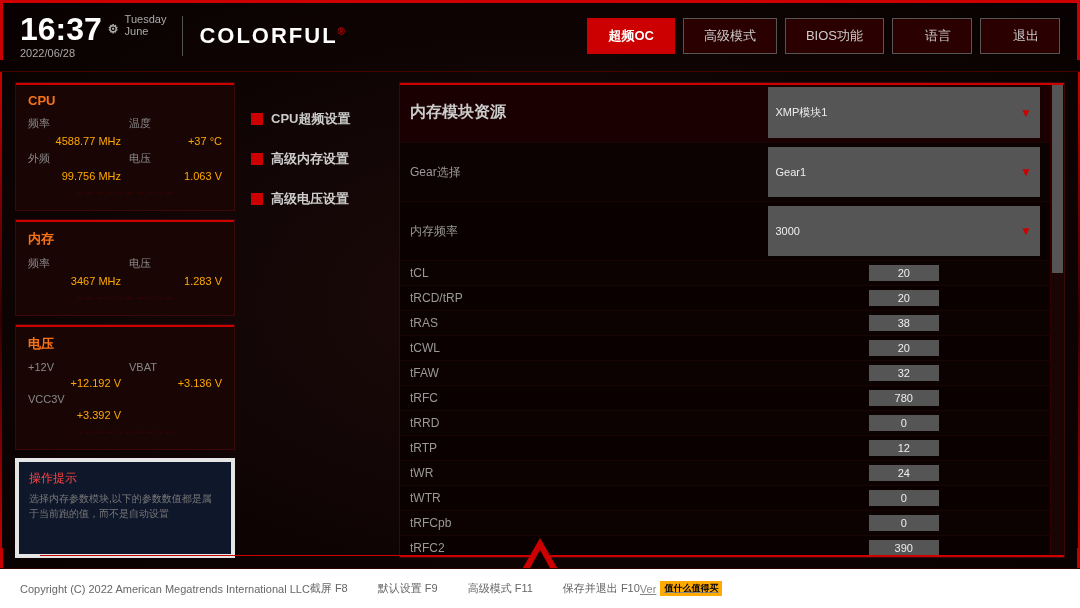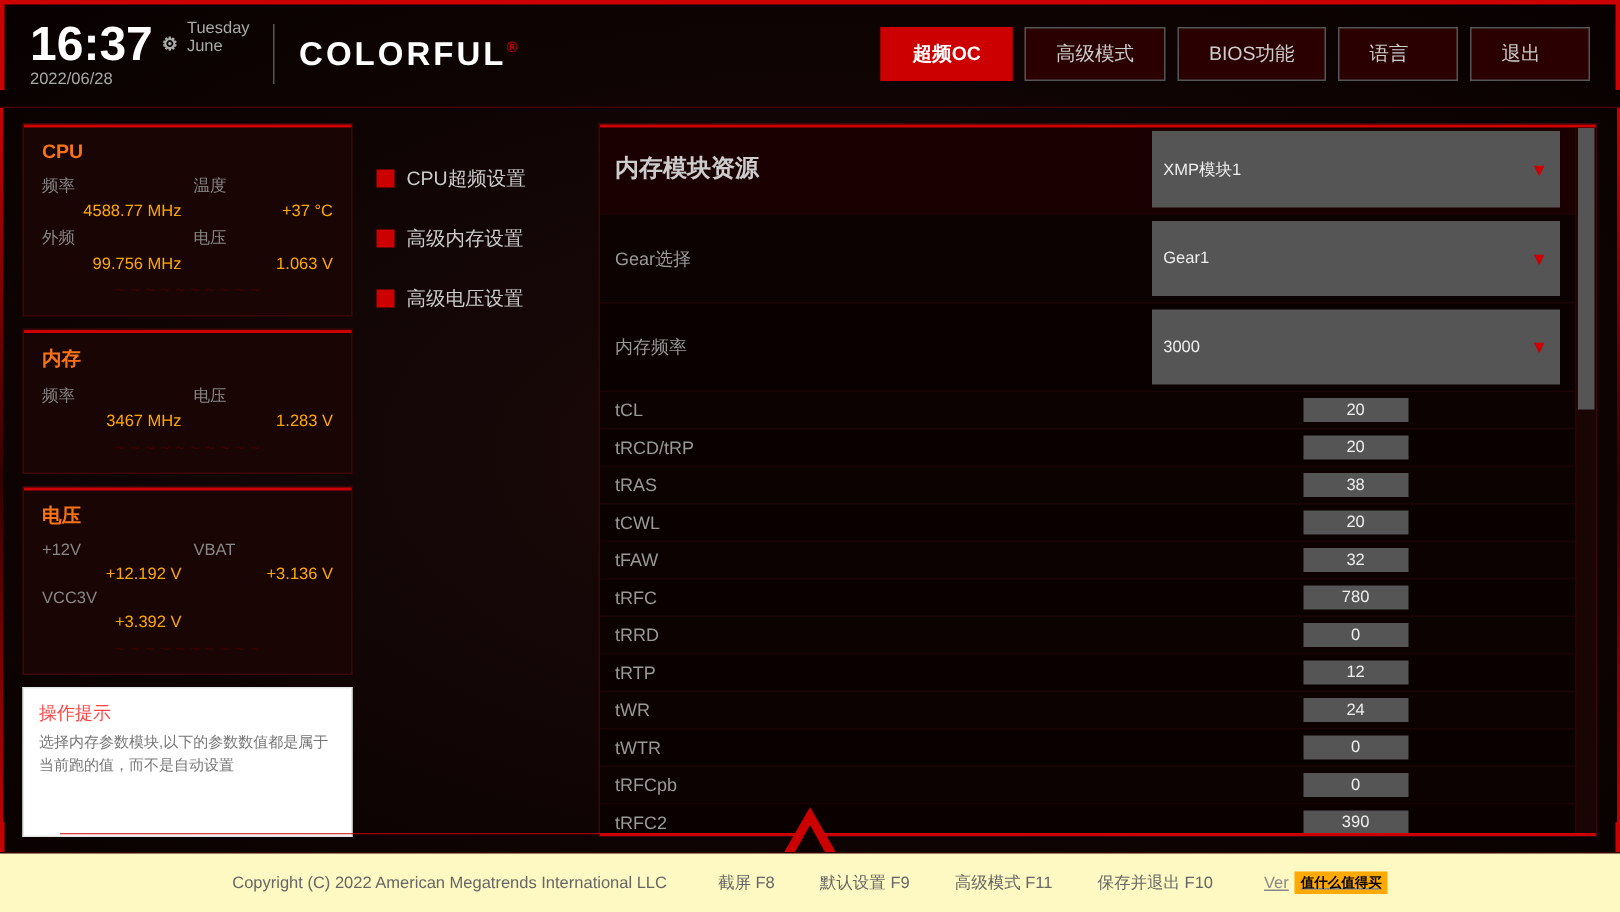--- a/index.html
+++ b/index.html
@@ -108,21 +108,21 @@
     }
     .nav-btn {
       padding: 8px 20px;
       border: 1px solid #555;
       background: #2a0000;
       color: #ccc;
       font-size: 13px;
       cursor: pointer;
       white-space: nowrap;
       min-width: 80px;
-      text-align: left;
+      text-align: right;
     }
     .nav-btn.active {
       background: #cc0000;
       border-color: #cc0000;
       color: #fff;
       font-weight: bold;
     }
 
     
     .main-content {
@@ -183,22 +183,22 @@
     
     .card-wave {
       text-align: center;
       color: #440000;
       font-size: 10px;
       margin-top: 4px;
     }
 
     
     .hint-box {
-      background: #ffffff;
-      border: 1px solid #e5e5e5;
+      background: #0f172a;
+      border: 4px solid #e5e5e5;
       padding: 8px 10px;
       flex: 1;
     }
     .hint-title {
       font-size: 12px;
       color: #ff4444;
       margin-bottom: 4px;
     }
     .hint-text {
       font-size: 10px;
@@ -207,20 +207,21 @@
     }
 
     
     .middle-panel {
       width: 140px;
       display: flex;
       flex-direction: column;
       gap: 6px;
       padding-top: 20px;
       flex-shrink: 0;
+      font-weight: bold;
     }
     .menu-item {
       display: flex;
       align-items: center;
       gap: 8px;
       padding: 8px 4px;
       cursor: pointer;
       color: #ccc;
       font-size: 13px;
     }
@@ -328,29 +329,28 @@
       background: #555;
     }
 
     
     .bottom-bar {
       position: absolute;
       bottom: 0;
       left: 0;
       right: 0;
       height: 40px;
-      background: #fef9c3;
+      background: #ffffff;
       border-top: 1px solid #330000;
       display: flex;
       align-items: center;
       padding: 0 20px;
-      justify-content: center;
+      justify-content: flex-start;
       font-size: 11px;
       color: #666;
-      gap: 34px;
     }
     .bottom-shortcuts {
       display: flex;
       gap: 30px;
     }
     .bottom-brand {
       font-size: 11px;
       color: #888;
       display: flex;
       align-items: center;

